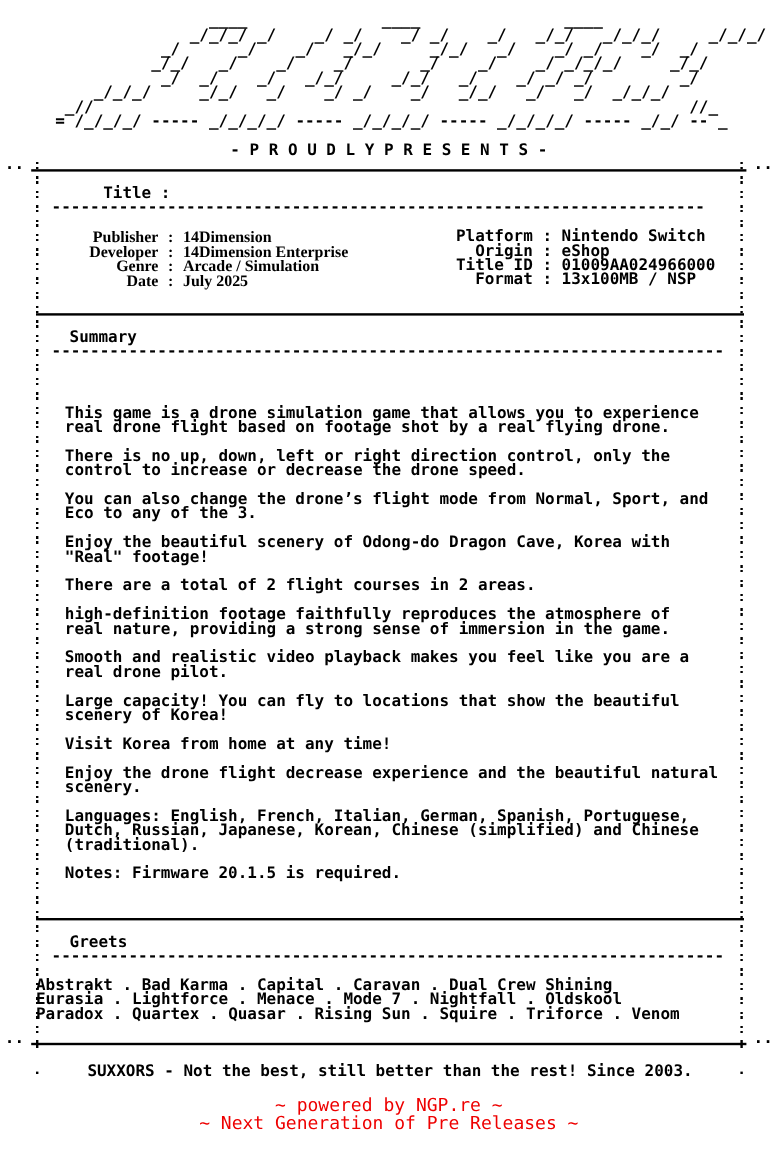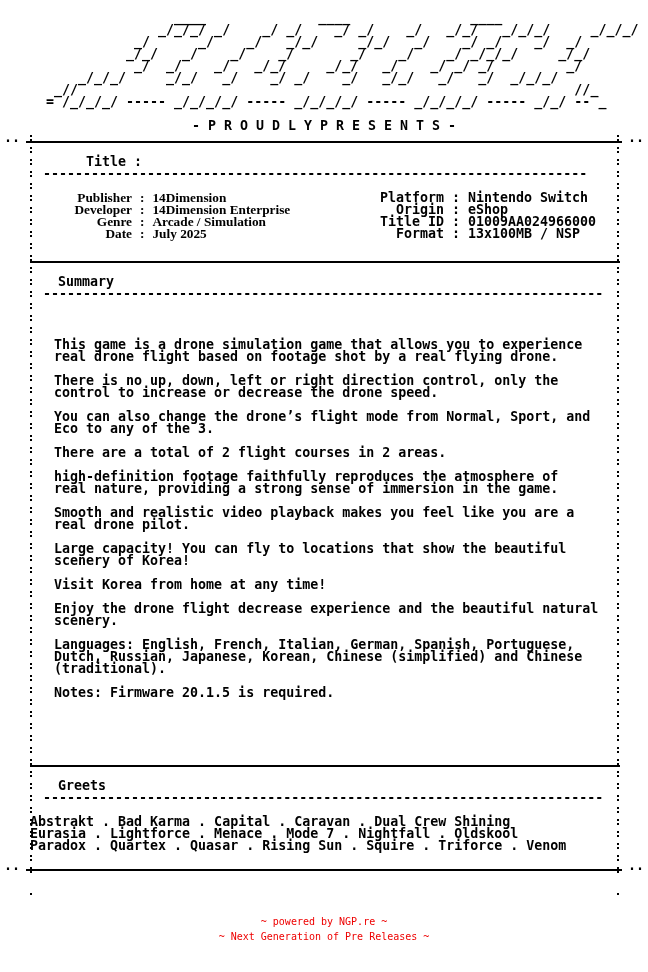--- a/index.html
+++ b/index.html
@@ -55,21 +55,21 @@
   .paragraphs{top:312px;left:54px;margin-top:27px;}
   .paragraphs pre{margin:0 0 12px 0;}
   
   .greets-heading{top:780px;left:58px;}
   .greets-dash{top:792px;left:43px;}
   .greets-lines{top:816px;left:30px;width:590px;text-align:left;}
   .greets-lines div{height:12px;}
   
   .tagline{top:888px;left:30px;width:590px;text-align:center;}
   .footer{top:914px;left:0;width:648px;text-align:center;
-    font-weight:normal;font-size:10px;line-height:15px;color:#ee0000;}
+    font-weight:normal;font-size:15px;line-height:15px;color:#ee0000;}
 </style>
 </head>
 <body>
 
 <div class="page">
 
   <pre class="abs art">                  ____              ____               ____
                 _/_/_/ _/    _/ _/    _/ _/    _/   _/_/   _/_/_/     _/_/_/
              _/      _/    _/   _/_/     _/_/   _/    _/ _/    _/  _/
             _/_/   _/    _/    _/       _/    _/    _/ _/_/_/     _/_/
@@ -149,20 +149,22 @@
   <div class="abs summary-heading">Summary</div>
   <div class="abs dash summary-dash">----------------------------------------------------------------------</div>
 
   <div class="abs paragraphs">
       <pre>This game is a drone simulation game that allows you to experience
 real drone flight based on footage shot by a real flying drone.</pre>
       <pre>There is no up, down, left or right direction control, only the
 control to increase or decrease the drone speed.</pre>
       <pre>You can also change the drone’s flight mode from Normal, Sport, and
 Eco to any of the 3.</pre>
+      <pre>Enjoy the beautiful scenery of Odong-do Dragon Cave, Korea with
+"Real" footage!</pre>
       <pre>There are a total of 2 flight courses in 2 areas.</pre>
       <pre>high-definition footage faithfully reproduces the atmosphere of
 real nature, providing a strong sense of immersion in the game.</pre>
       <pre>Smooth and realistic video playback makes you feel like you are a
 real drone pilot.</pre>
       <pre>Large capacity! You can fly to locations that show the beautiful
 scenery of Korea!</pre>
       <pre>Visit Korea from home at any time!</pre>
       <pre>Enjoy the drone flight decrease experience and the beautiful natural
 scenery.</pre>
@@ -182,19 +184,20 @@
       <div>Eurasia . Lightforce . Menace . Mode 7 . Nightfall . Oldskool</div>
       <div>Paradox . Quartex . Quasar . Rising Sun . Squire . Triforce . Venom</div>
     </div>
 
   <div class="abs rule-outer bottom">
     <span class="dots">..</span>
     <div class="hline"></div>
     <span class="dots">..</span>
   </div>
 
+  <div class="abs tagline">SUXXORS - Not the best, still better than the rest! Since 2003.</div>
 
   <div class="abs footer" style="color:#ee0000">
       <div>~ powered by NGP.re ~</div>
       <div>~ Next Generation of Pre Releases ~</div>
     </div>
 
 </div>
 
 </body></html>

